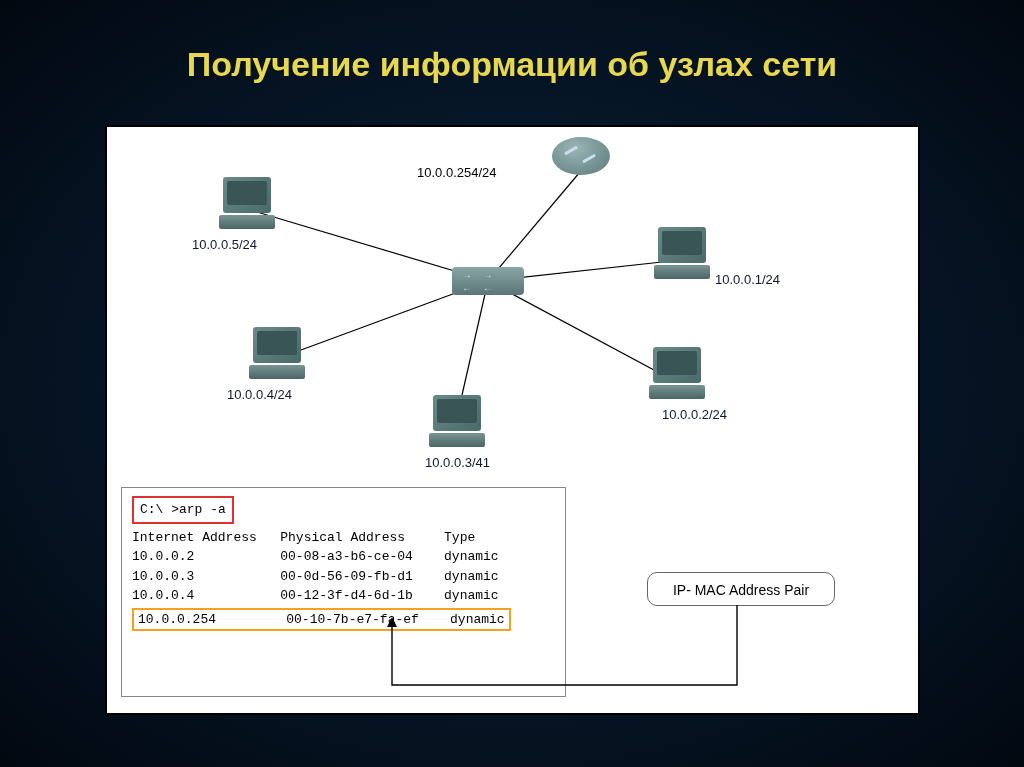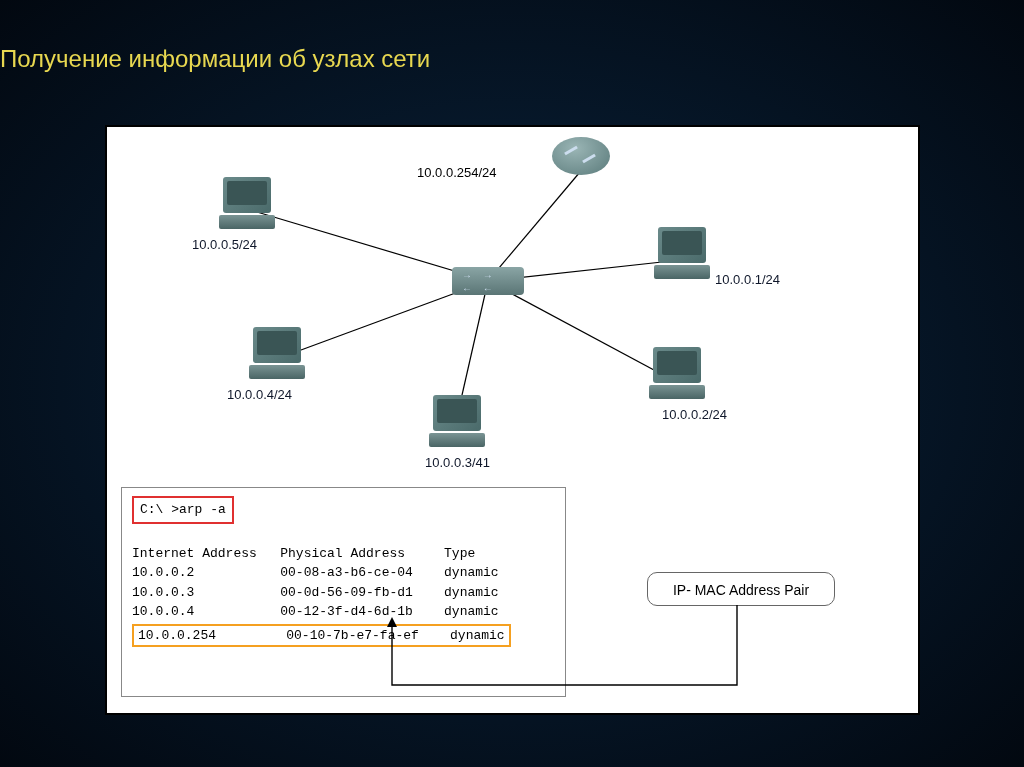--- a/index.html
+++ b/index.html
@@ -5,23 +5,24 @@
     * { margin: 0; padding: 0; box-sizing: border-box; }
     body {
       width: 1024px;
       height: 767px;
       background: radial-gradient(ellipse at center, #0a2540 0%, #020810 100%);
       font-family: Arial, sans-serif;
       position: relative;
       overflow: hidden;
     }
     .slide-title {
+      text-align: center;
       color: #e8d850;
-      font-size: 24px;
-      font-weight: normal;
+      font-size: 34px;
+      font-weight: bold;
       padding-top: 45px;
       padding-bottom: 20px;
     }
     .content-frame {
       position: absolute;
       left: 105px;
       top: 125px;
       width: 815px;
       height: 590px;
       background: #fff;
@@ -136,21 +137,21 @@
       background: #fff;
       font-family: "Courier New", monospace;
       font-size: 13px;
       padding: 8px 10px;
       line-height: 1.5;
     }
     .cmd-highlight {
       border: 2px solid #e03030;
       padding: 2px 6px;
       display: inline-block;
-      margin-bottom: 20px;
+      margin-bottom: 4px;
     }
     .arp-row-highlight {
       border: 2px solid #f5a020;
       display: inline-block;
       padding: 0 4px;
       margin-top: 2px;
     }
     .terminal-line { white-space: pre; }
     .terminal-header { white-space: pre; }
     .pair-box {

